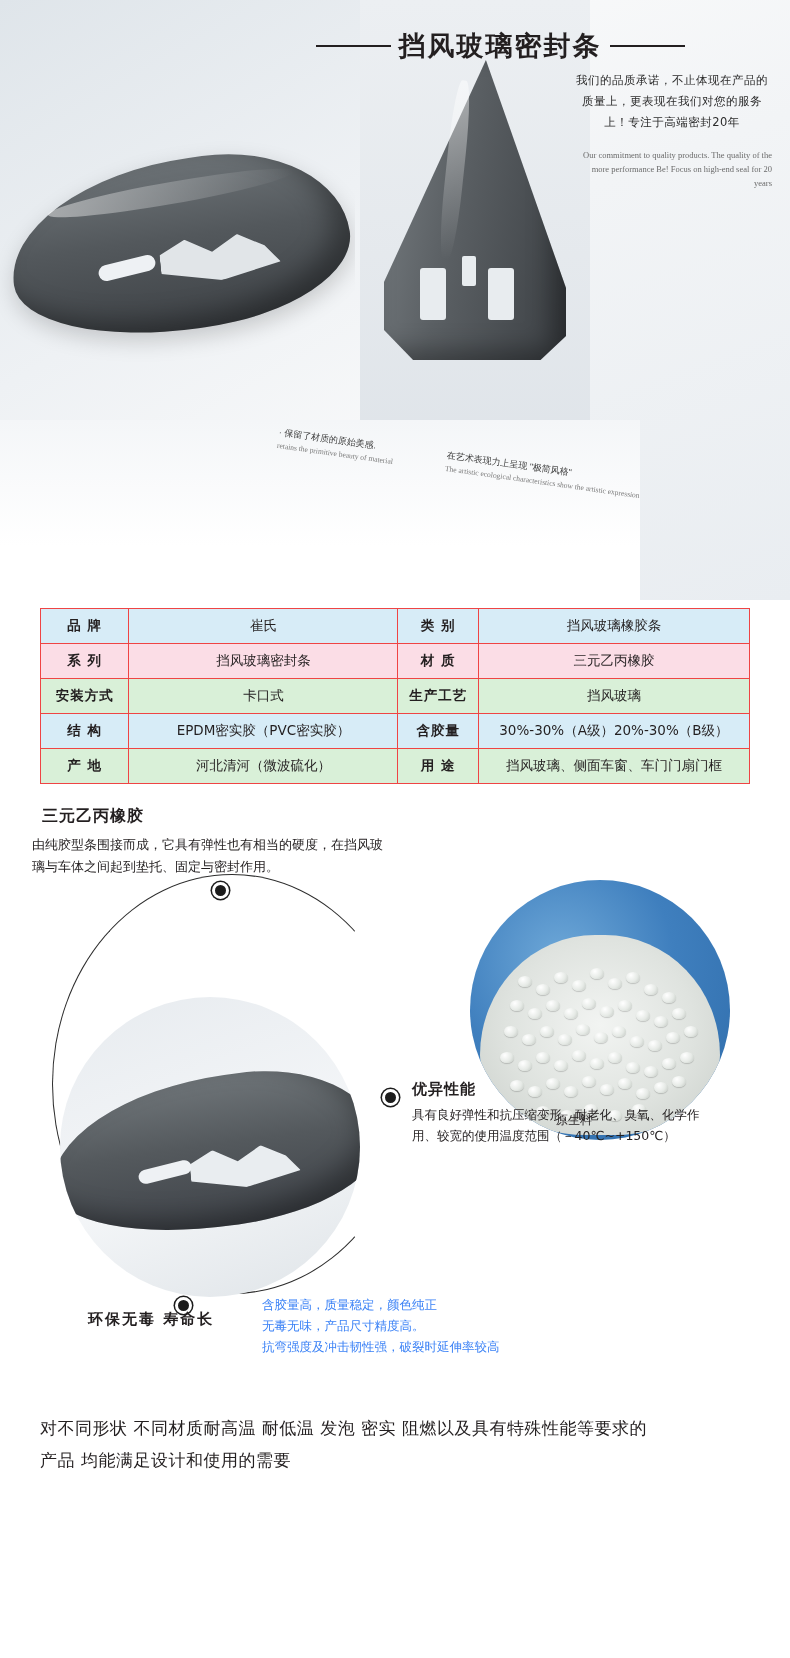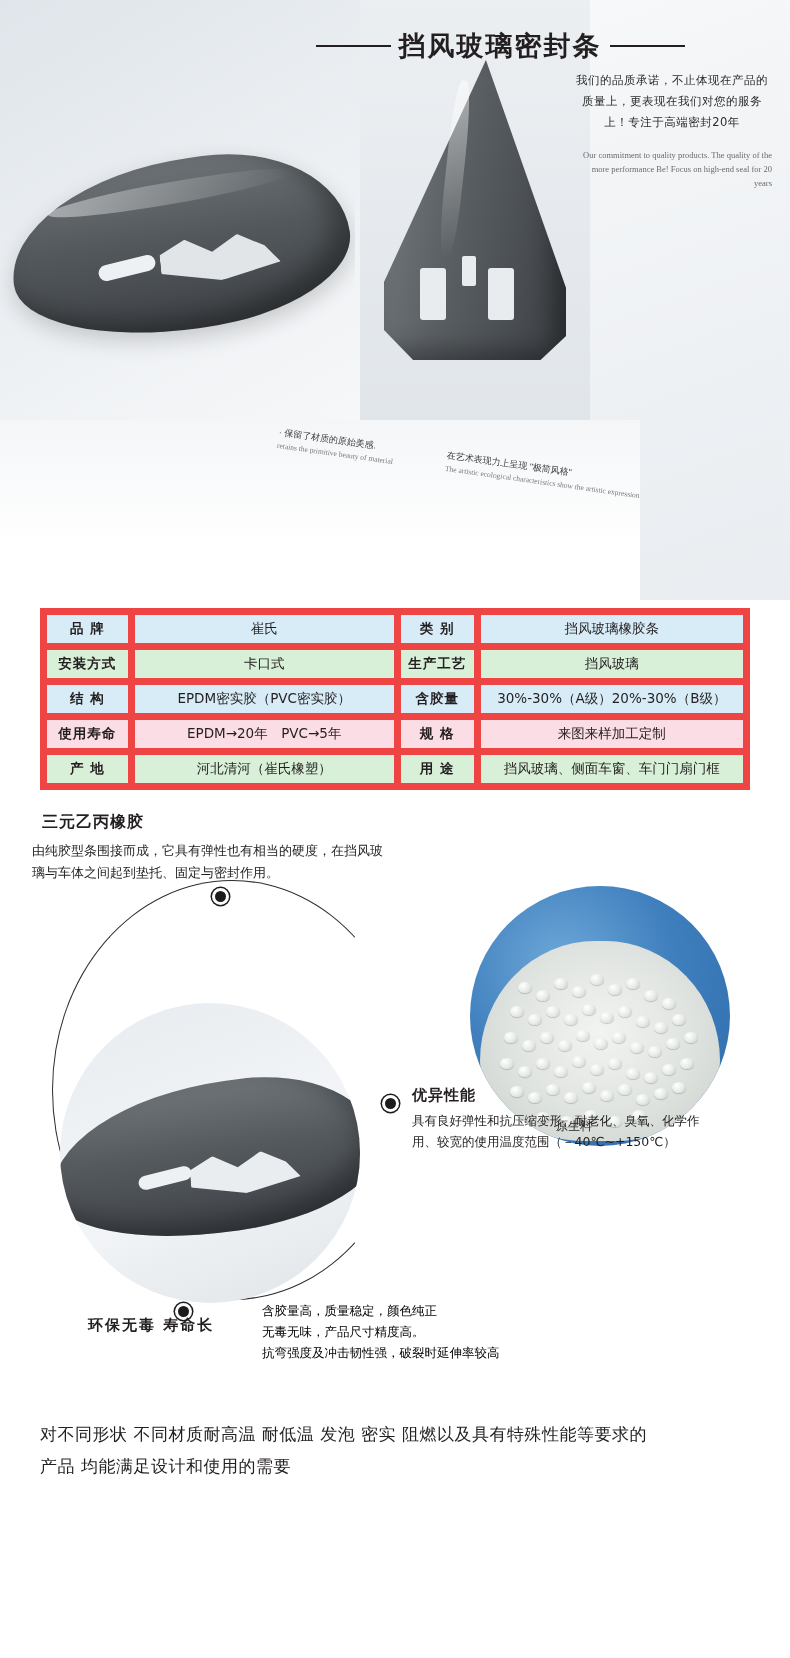--- a/index.html
+++ b/index.html
@@ -127,21 +127,21 @@
   }
   .tag-right .en { font-size:7.5px; color:#7a7a7a; font-family:"Liberation Serif",serif;}
 
   
   .spec-wrap { padding: 8px 40px 0 40px; }
   table.spec {
     width: 710px; border-collapse: collapse;
     font-size: 13.5px; font-family:"DejaVu Sans", sans-serif;
   }
   table.spec td {
-    border: 7px solid #ef4444;
+    border: 1px solid #ef4444;
     height: 35px; text-align:center; vertical-align:middle;
     padding: 2px 4px; white-space: nowrap;
   }
   td.lbl { width: 88px; font-weight: bold; letter-spacing:1px; }
   td.val-l { width: 268px; }
   td.lbl2 { width: 80px; font-weight: bold; letter-spacing:1px; }
   td.val-r { width: 270px; }
 
   .r0 td { background:#d7ecf7; }
   .r1 td { background:#fbdde6; }
@@ -233,21 +233,21 @@
     font-family:"DejaVu Sans", sans-serif;
   }
 
   .bot-title {
     position:absolute; left:88px; top:508px;
     font-size:15px; font-weight:bold; color:#231f20;
     font-family:"DejaVu Sans", sans-serif; letter-spacing:2px;
   }
   .bot-body {
     position:absolute; left:262px; top:492px; width:320px;
-    font-size:12.5px; line-height:21px; color:#000000;
+    font-size:12.5px; line-height:21px; color:#3b82f6;
     font-family:"DejaVu Sans", sans-serif;
   }
 
   
   .footer {
     padding: 10px 32px 26px 40px;
     font-size:17px; line-height:32px; color:#231f20;
     font-family:"DejaVu Sans", sans-serif; letter-spacing:.5px;
   }
 </style>
@@ -300,42 +300,42 @@
   </div>
 
   <div class="spec-wrap">
     <table class="spec">
       <tbody>
         <tr class="r0">
           <td class="lbl">品 牌</td>
           <td class="val-l">崔氏</td>
           <td class="lbl2">类 别</td>
           <td class="val-r">挡风玻璃橡胶条</td>
+        </tr>
+        <tr class="r1">
+          <td class="lbl">系 列</td>
+          <td class="val-l">挡风玻璃密封条</td>
+          <td class="lbl2">材 质</td>
+          <td class="val-r">三元乙丙橡胶</td>
         </tr>
         <tr class="r2">
           <td class="lbl">安装方式</td>
           <td class="val-l">卡口式</td>
           <td class="lbl2">生产工艺</td>
           <td class="val-r">挡风玻璃</td>
         </tr>
         <tr class="r3">
           <td class="lbl">结 构</td>
           <td class="val-l">EPDM密实胶（PVC密实胶）</td>
           <td class="lbl2">含胶量</td>
           <td class="val-r">30%-30%（A级）20%-30%（B级）</td>
         </tr>
-        <tr class="r4">
-          <td class="lbl">使用寿命</td>
-          <td class="val-l">EPDM→20年　PVC→5年</td>
-          <td class="lbl2">规 格</td>
-          <td class="val-r">来图来样加工定制</td>
-        </tr>
         <tr class="r5">
           <td class="lbl">产 地</td>
-          <td class="val-l">河北清河（崔氏橡塑）</td>
+          <td class="val-l">河北清河（微波硫化）</td>
           <td class="lbl2">用 途</td>
           <td class="val-r">挡风玻璃、侧面车窗、车门门扇门框</td>
         </tr>
       </tbody>
     </table>
   </div>
 
   <div class="epdm">
     <div class="epdm-title">三元乙丙橡胶</div>
     <div class="epdm-desc">由纯胶型条围接而成，它具有弹性也有相当的硬度，在挡风玻璃与车体之间起到垫托、固定与密封作用。</div>

